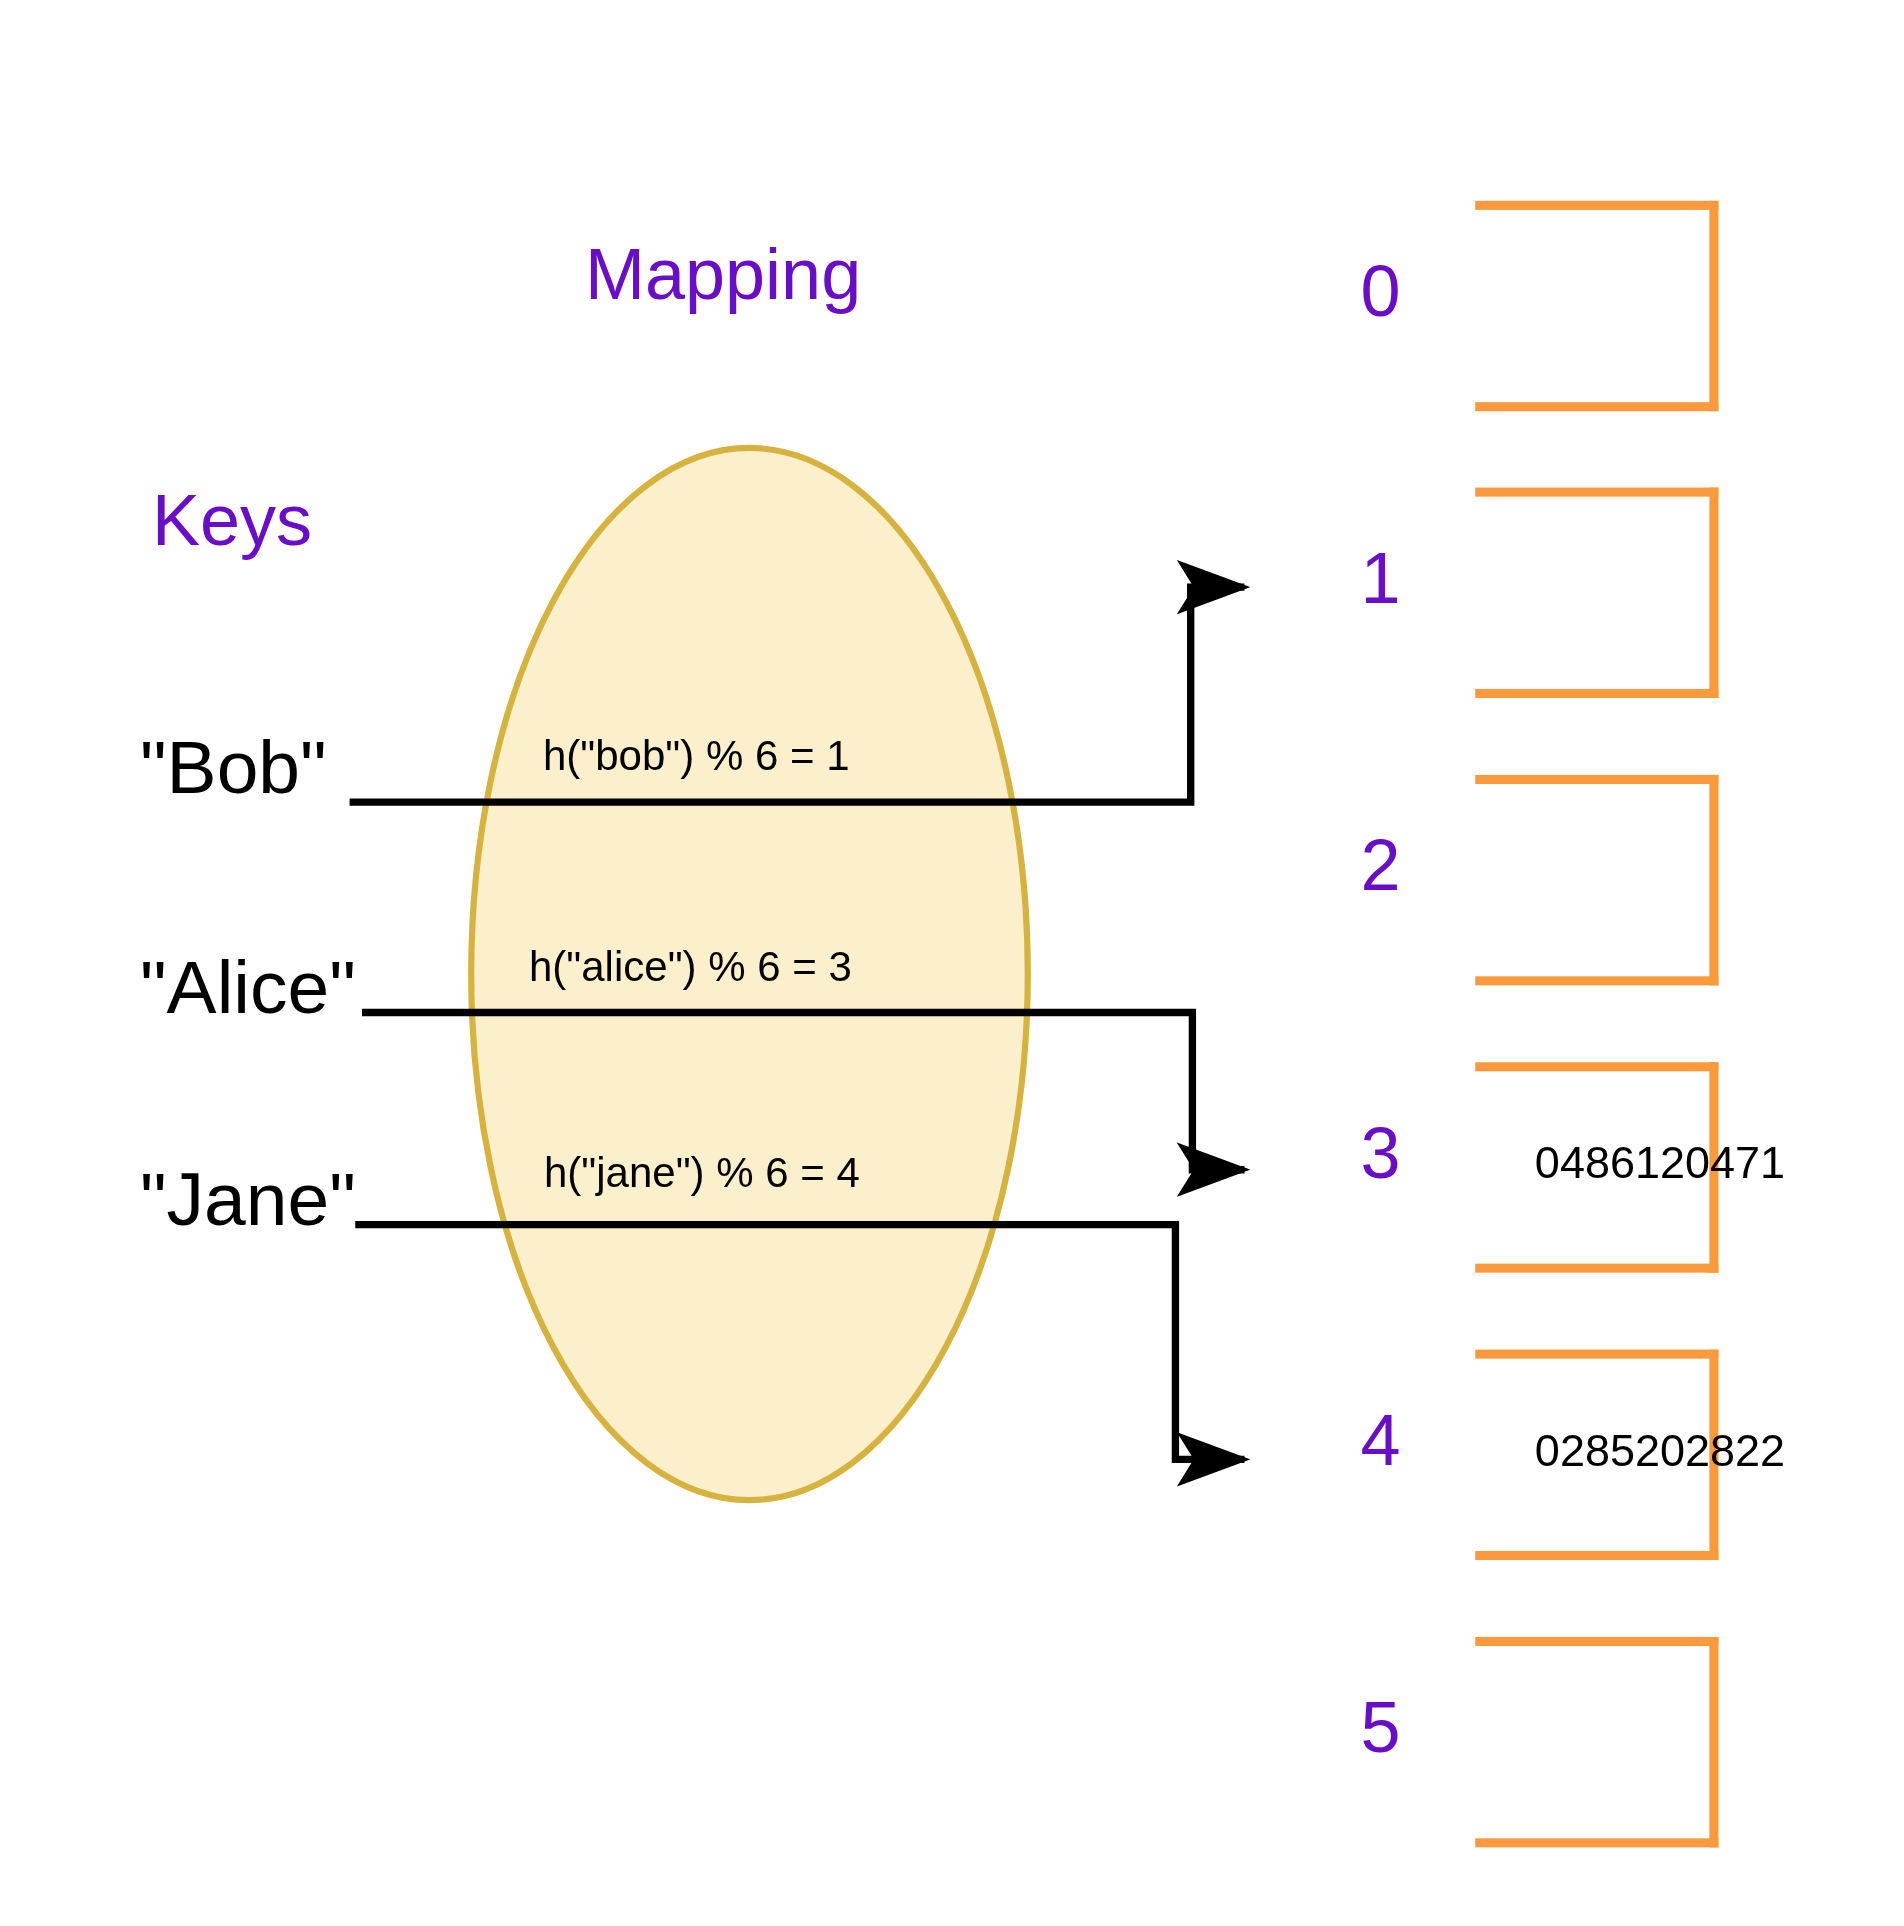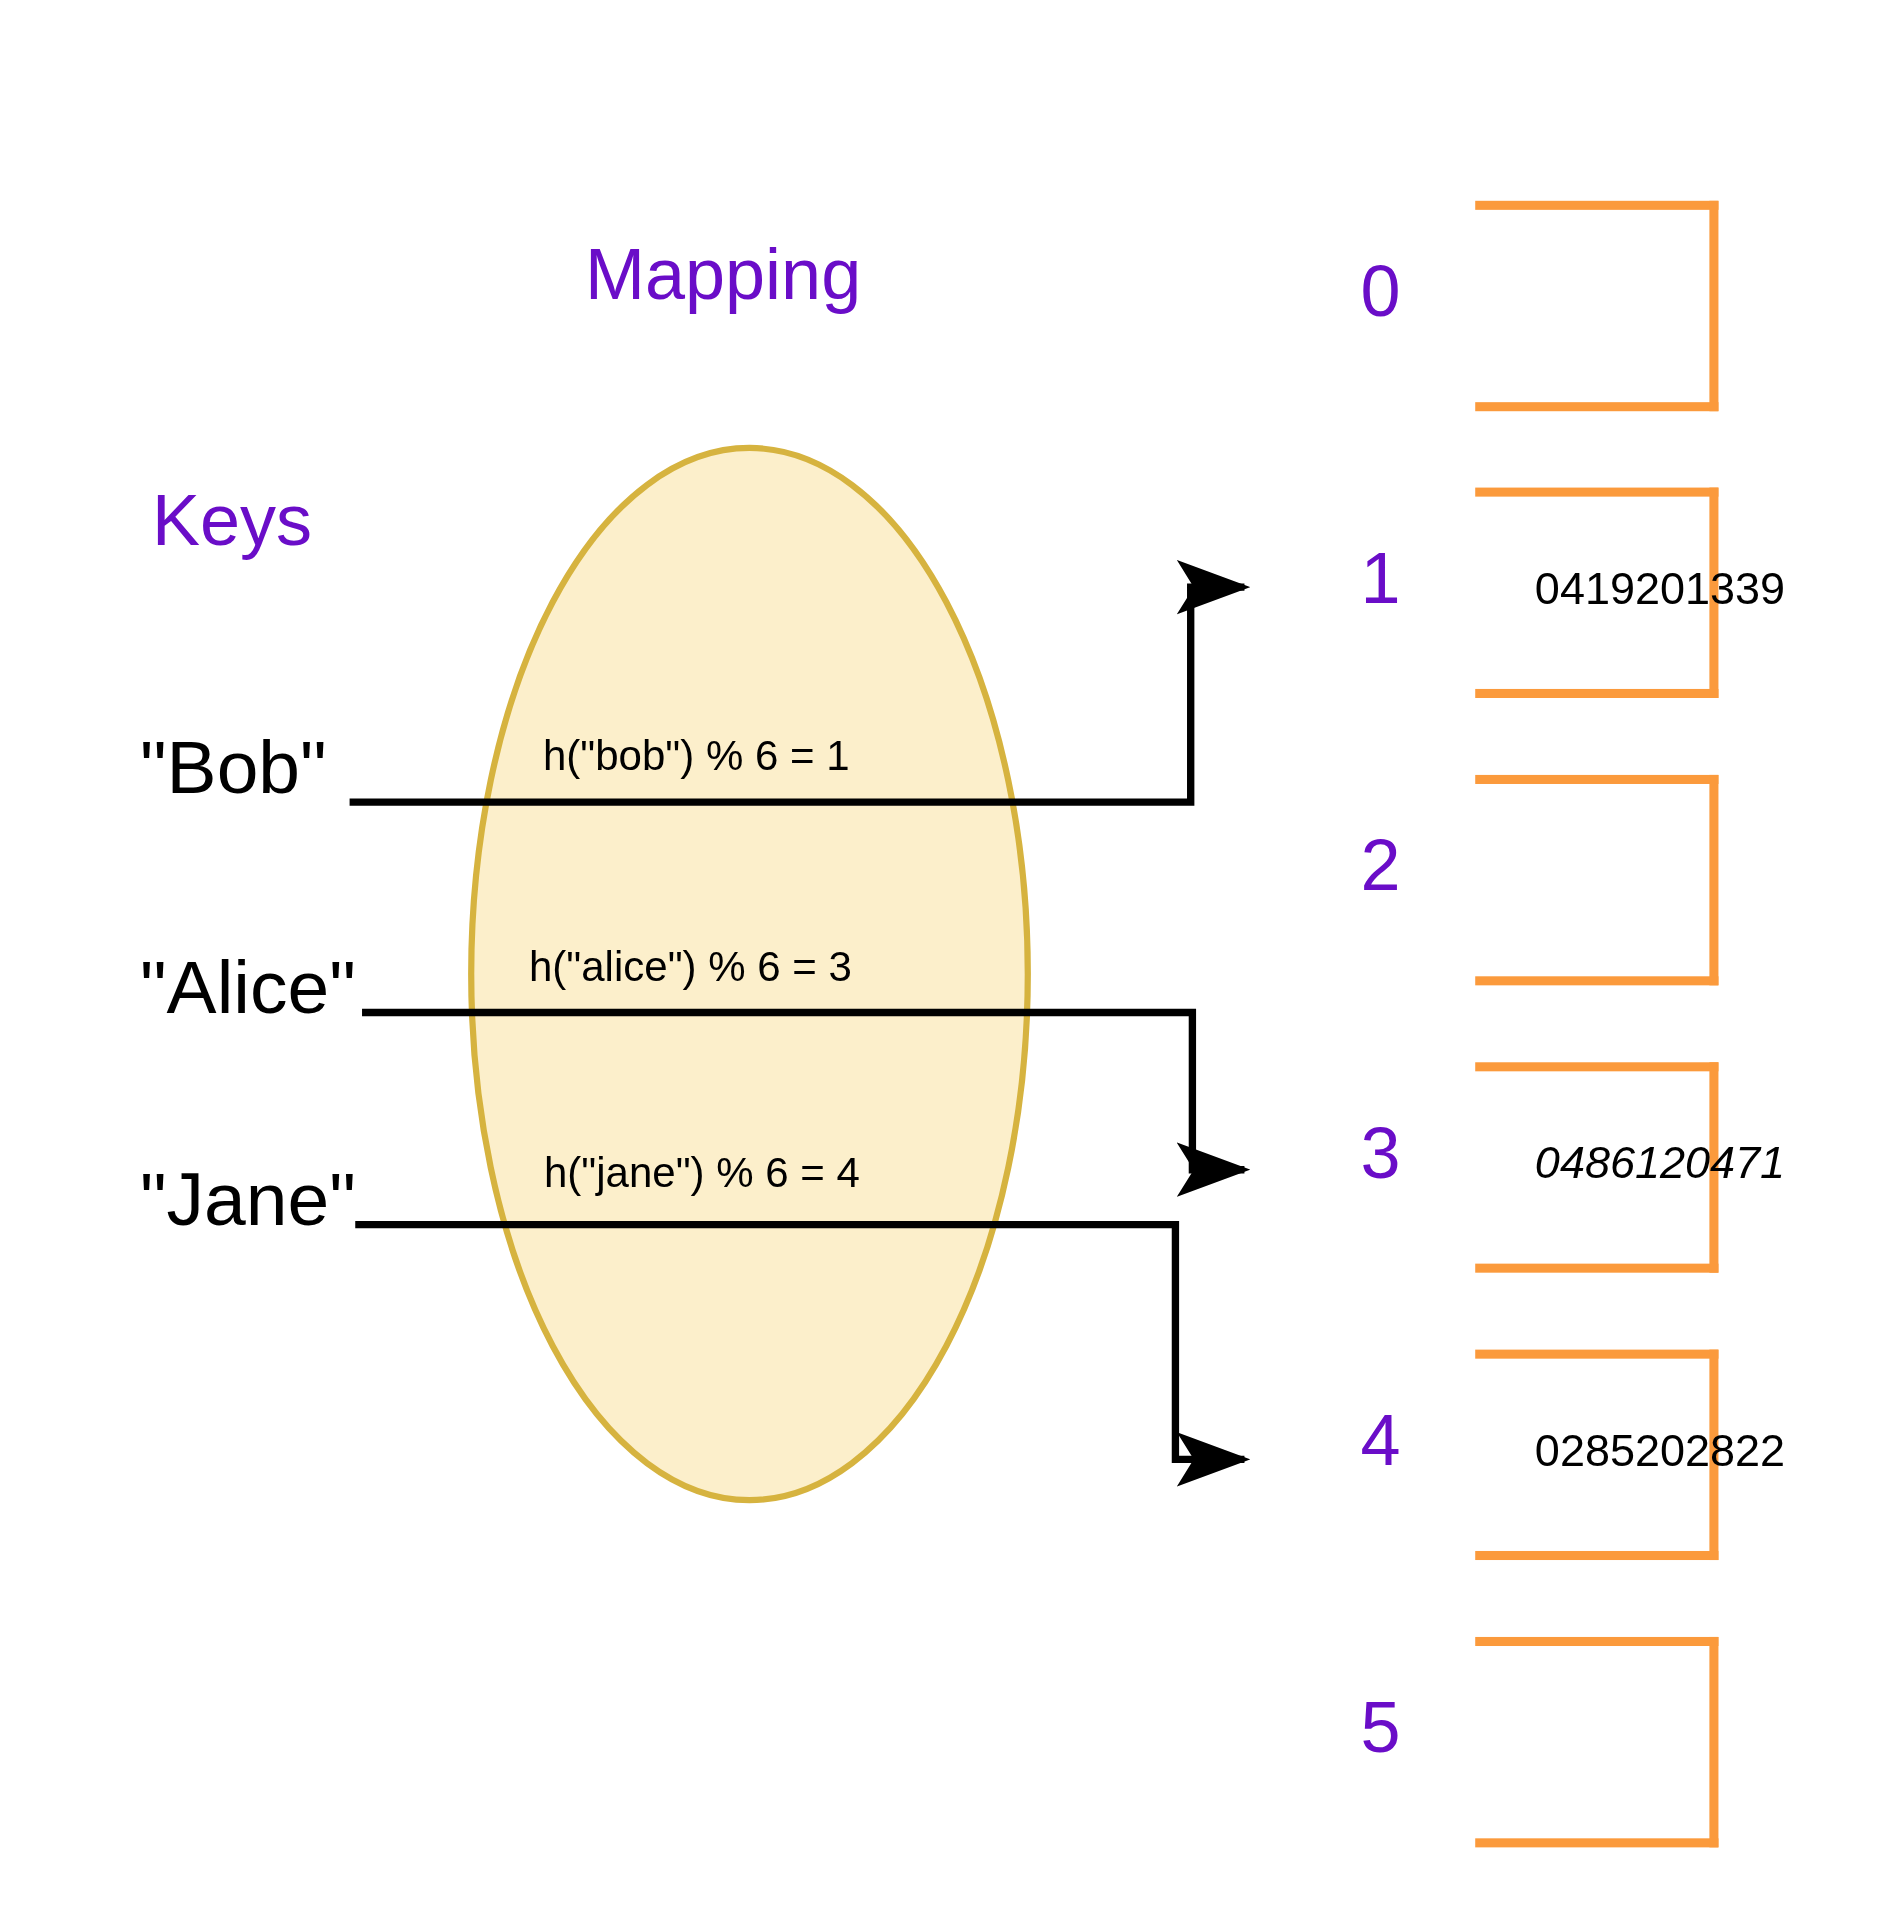--- a/index.html
+++ b/index.html
@@ -145,20 +145,19 @@
   <div class="txt formula f-jane">h("jane") % 6 = 4</div>
 
   <div class="txt bucket-index" style="left:1341px; top:255px;">0</div>
   <div class="txt bucket-index" style="left:1341px; top:542px;">1</div>
   <div class="txt bucket-index" style="left:1341px; top:829px;">2</div>
   <div class="txt bucket-index" style="left:1341px; top:1117px;">3</div>
   <div class="txt bucket-index" style="left:1341px; top:1404px;">4</div>
   <div class="txt bucket-index" style="left:1341px; top:1691px;">5</div>
 
   <div class="txt bucket-value" style="left:1479px; top:277px;"></div>
-  <div class="txt bucket-value" style="left:1479px; top:566px;">0419201339</div>
   <div class="txt bucket-value" style="left:1479px; top:853px;"></div>
-  <div class="txt bucket-value" style="left:1479px; top:1140px;font-style:italic;">0486120471</div>
+  <div class="txt bucket-value" style="left:1479px; top:1140px;">0486120471</div>
   <div class="txt bucket-value" style="left:1479px; top:1428px;">0285202822</div>
   <div class="txt bucket-value" style="left:1479px; top:1715px;"></div>
 
 </div>
 
 
 </body></html>

